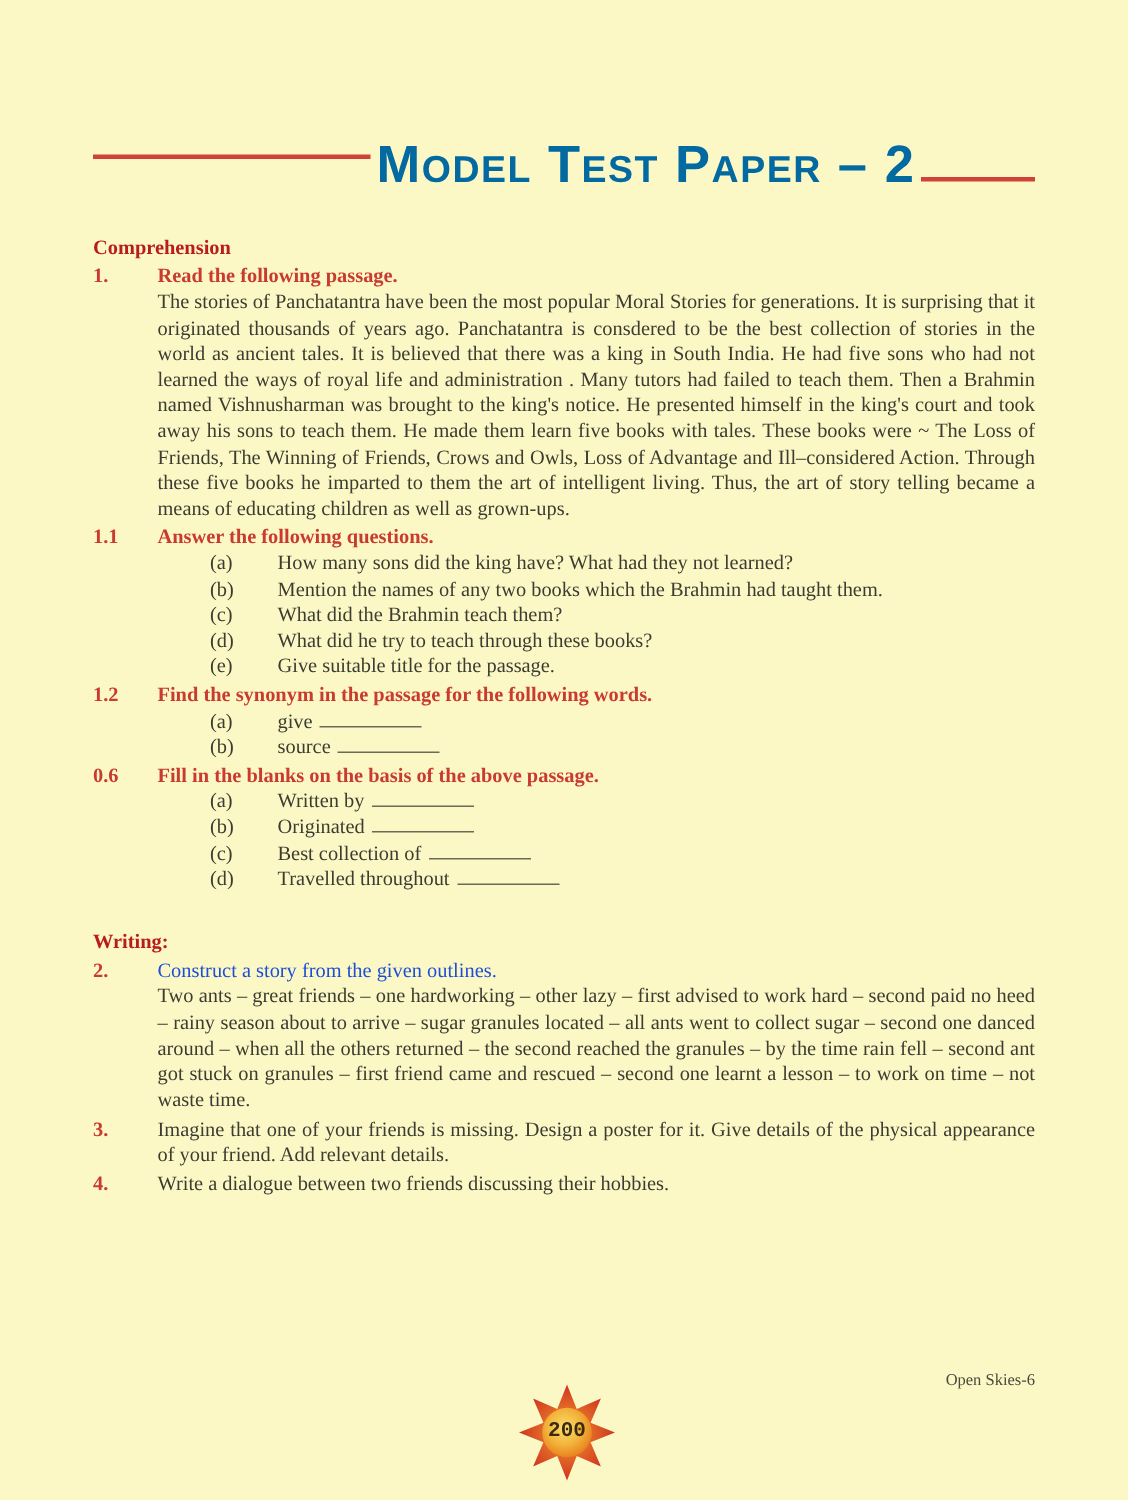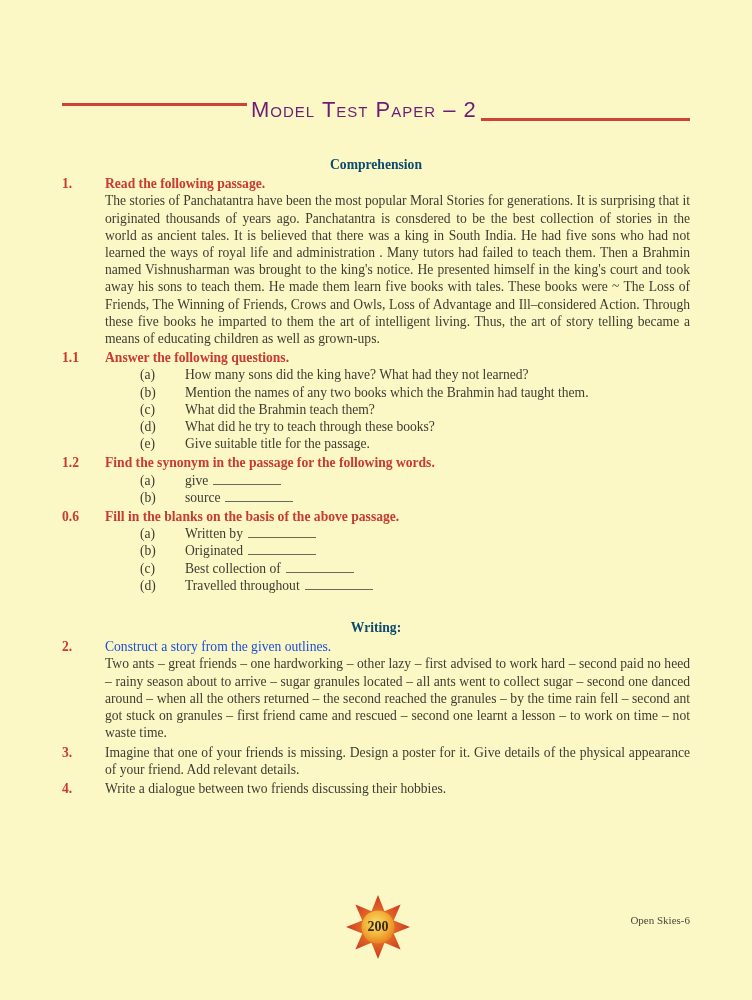--- a/index.html
+++ b/index.html
@@ -27,41 +27,41 @@
     flex: 0 0 185px;
     height: 3px;
     background: #cf4237;
     margin-top: 6px;
   }
   .title-text {
     flex: 0 0 auto;
     padding: 0 4px;
     font-family: "Liberation Sans", sans-serif;
     font-variant: small-caps;
-    font-weight: normal;
-    font-size: 22px;
+    font-weight: bold;
+    font-size: 35px;
     line-height: 26px;
     letter-spacing: 1px;
-    color: #701a75;
+    color: #0369a1;
     white-space: nowrap;
   }
   .title-rule-right {
     flex: 1 1 auto;
     height: 3px;
     background: #cf4237;
     margin-top: 21px;
   }
 
   
   .content { padding: 0 62px; }
 
   .center-heading {
-    text-align: center;
-    font-weight: bold;
-    color: #0c4a6e;
+    text-align: left;
+    font-weight: bold;
+    color: #b91c1c;
     margin-top: 33px;
   }
   .center-heading.writing { margin-top: 25px; }
 
   .item {
     display: grid;
     grid-template-columns: 43px 1fr;
     margin-top: 2px;
   }
   .item.gap { }
@@ -85,23 +85,24 @@
     width: 68px;
     border-bottom: 1.2px solid #6b6a58;
     margin-left: 5px;
     height: 12px;
   }
 
   
   .page-badge {
     position: absolute;
     left: 345px;
-    top: 894px;
+    top: 922px;
     width: 66px;
     height: 66px;
+    font-family: Liberation Mono, monospace;
   }
   .badge-number {
     position: absolute;
     left: 0; top: 24px;
     width: 66px;
     text-align: center;
     font-weight: bold;
     font-size: 14px;
     color: #3c2a10;
   }

